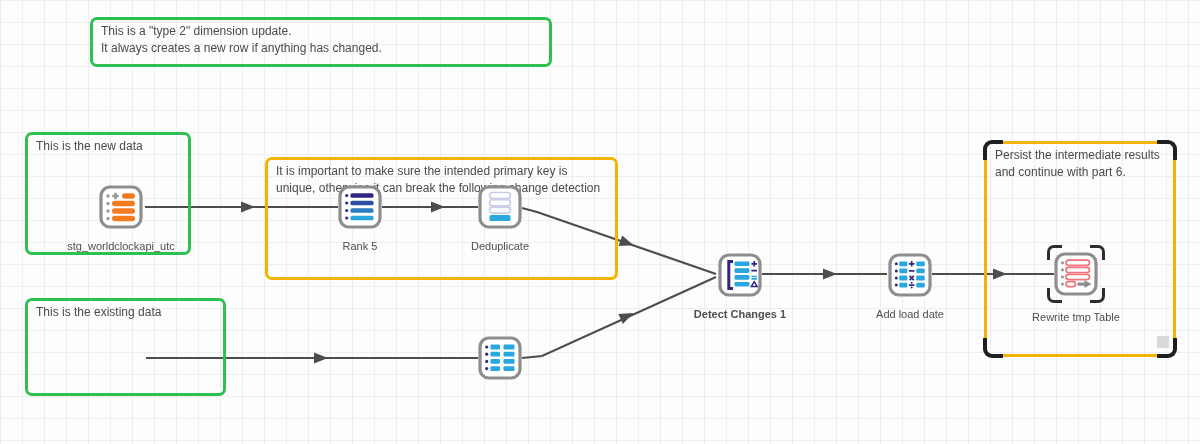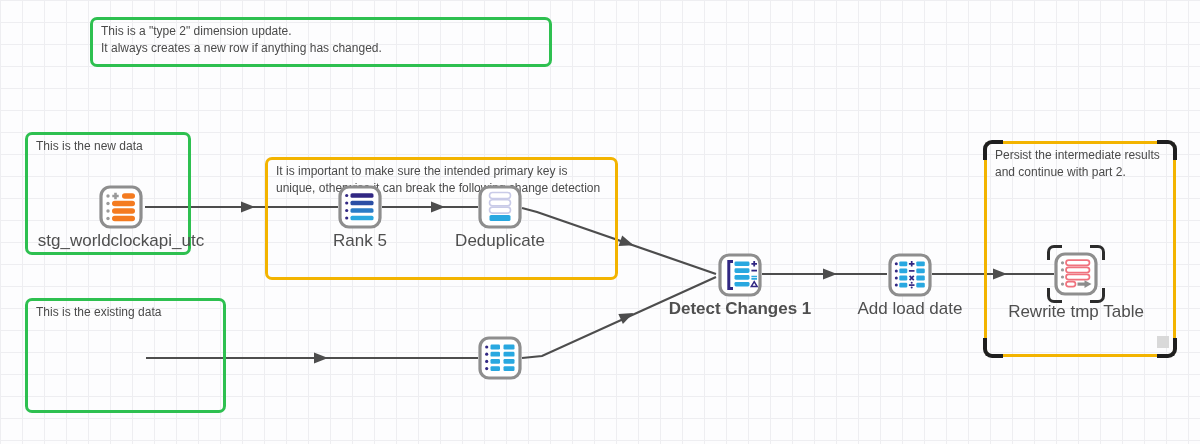--- a/index.html
+++ b/index.html
@@ -17,21 +17,21 @@
     position:absolute;z-index:2;border-radius:7px;border:3px solid;
     box-sizing:border-box;background:transparent;
   }
   .abox.green{border-color:var(--green);}
   .abox.yellow{border-color:var(--yellow);}
   .abox .atext{
     padding:3px 8px;font-size:12px;line-height:1.4;color:#4a4a4a;
     white-space:pre-line;
   }
   .node{position:absolute;z-index:3;width:170px;text-align:center;}
-  .node .nlabel{font-size:17px;color:#4f4f4f;margin-top:2px;}
+  .node .nlabel{font-size:11px;color:#4f4f4f;margin-top:11px;}
   .node svg{display:block;margin:0 auto;}
   .selwrap{position:relative;display:inline-block;}
   .corner{position:absolute;width:12px;height:12px;z-index:4;}
   .corner.tl{border-top:3px solid #2c2c2c;border-left:3px solid #2c2c2c;border-top-left-radius:7px;}
   .corner.tr{border-top:3px solid #2c2c2c;border-right:3px solid #2c2c2c;border-top-right-radius:7px;}
   .corner.bl{border-bottom:3px solid #2c2c2c;border-left:3px solid #2c2c2c;border-bottom-left-radius:7px;}
   .corner.br{border-bottom:3px solid #2c2c2c;border-right:3px solid #2c2c2c;border-bottom-right-radius:7px;}
   .bmark{position:absolute;width:16px;height:16px;z-index:4;}
   .bmark.tl{left:-4px;top:-4px;border-top:4px solid #1f1f1f;border-left:4px solid #1f1f1f;border-top-left-radius:9px;}
   .bmark.tr{right:-4px;top:-4px;border-top:4px solid #1f1f1f;border-right:4px solid #1f1f1f;border-top-right-radius:9px;}
@@ -72,27 +72,27 @@
 
   <div class="abox green" style="left:25px;top:132px;width:166px;height:123px;">
     <div class="atext">This is the new data</div>
   </div>
 
   <div class="abox yellow" style="left:265px;top:141px;width:353px;height:123px;margin-top:16px;">
     <div class="atext">It is important to make sure the intended primary key is
 unique, otherwise it can break the following change detection</div>
   </div>
 
-  <div class="abox green" style="left:25px;top:298px;width:201px;height:115px;">
+  <div class="abox green" style="left:25px;top:298px;width:201px;height:98px;">
     <div class="atext">This is the existing data</div>
   </div>
 
   <div class="abox yellow" style="left:984px;top:141px;width:192px;height:216px;">
     <div class="atext">Persist the intermediate results
-and continue with part 2.</div>
+and continue with part 6.</div>
     <div class="bmark tl"></div>
     <div class="bmark tr"></div>
     <div class="bmark bl"></div>
     <div class="bmark br"></div>
     <div class="resize-handle"></div>
   </div>
 
   <div class="node" style="left:36px;top:185px;">
     <svg width="44" height="44" viewBox="0 0 44 44">
       <rect x="2" y="2" width="40" height="40" rx="9" fill="#fff" stroke="#8e8e8e" stroke-width="3.2"></rect>

